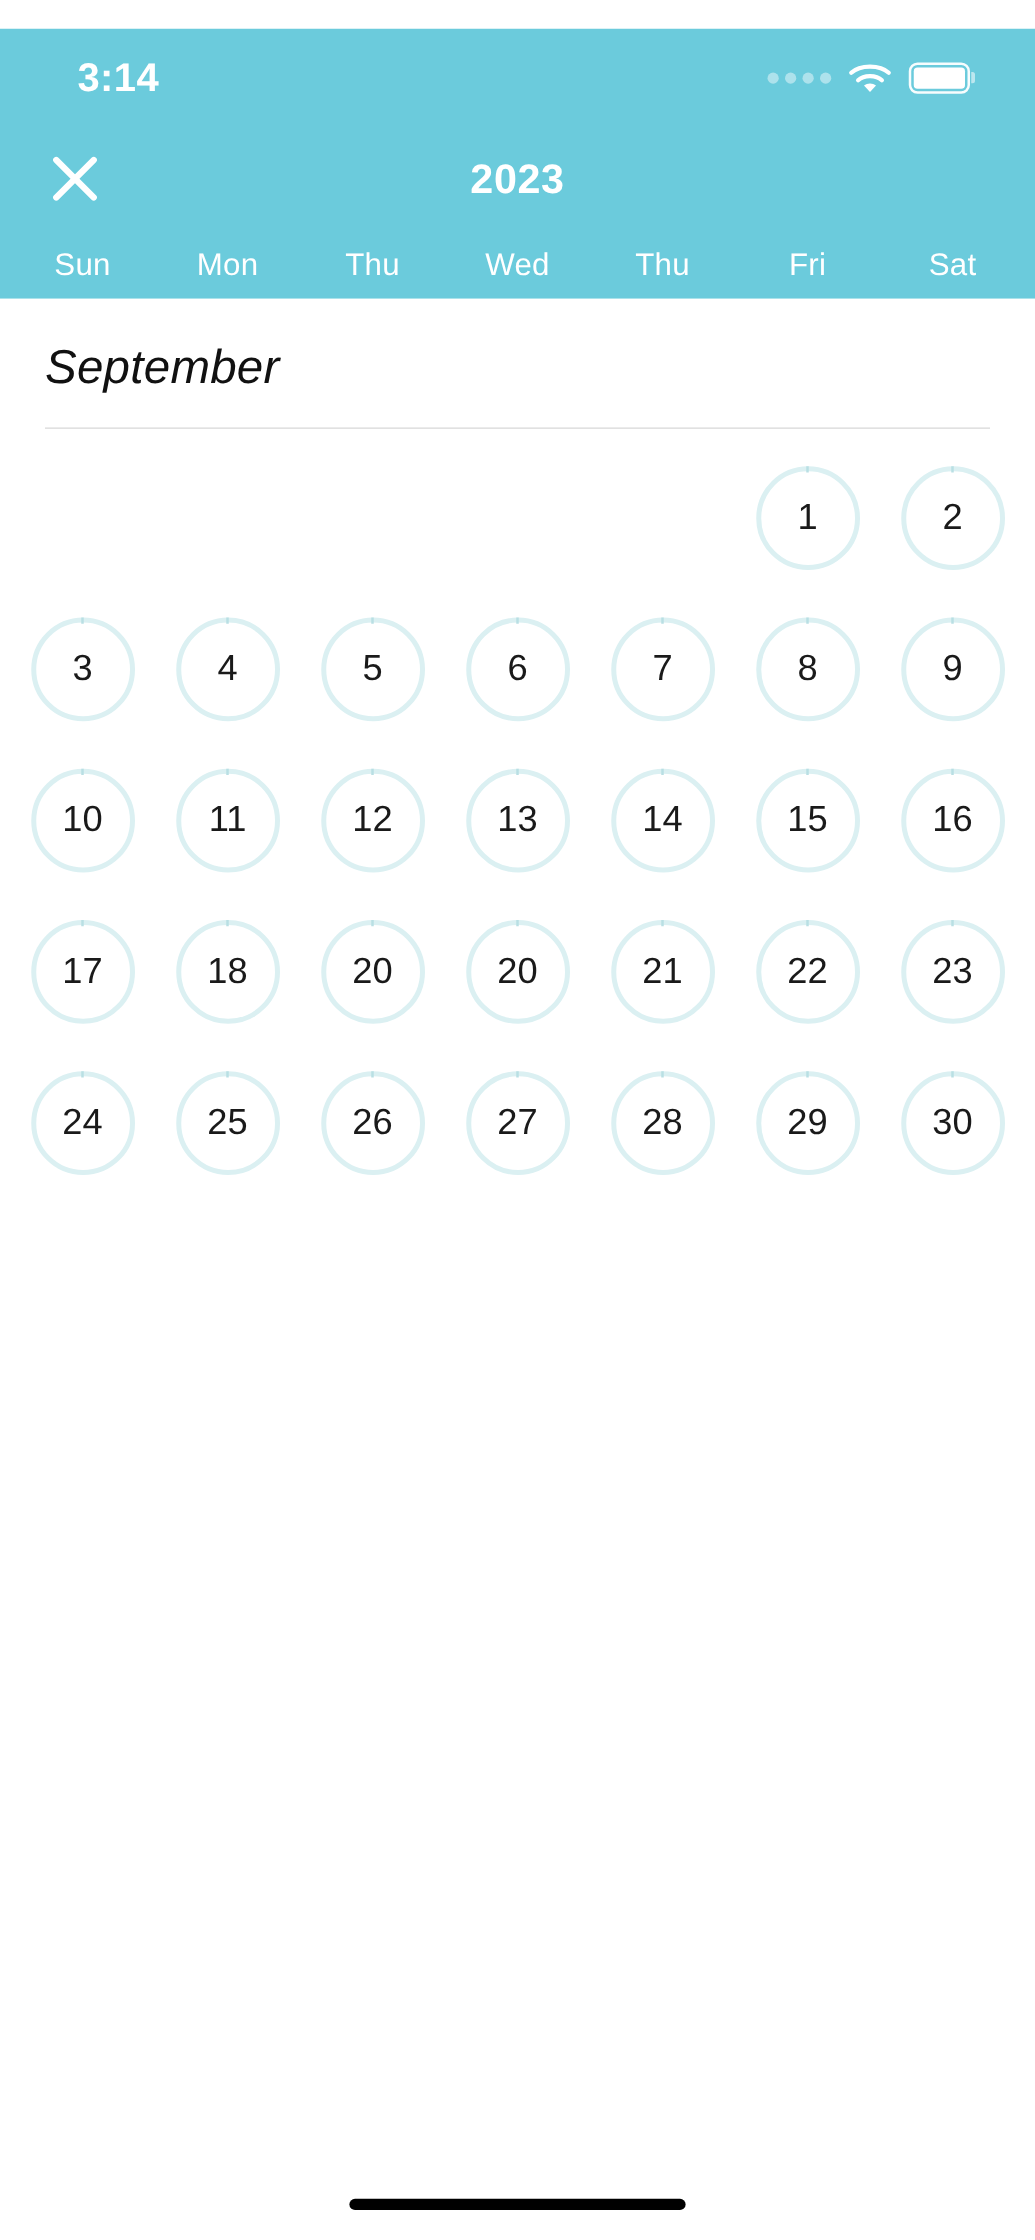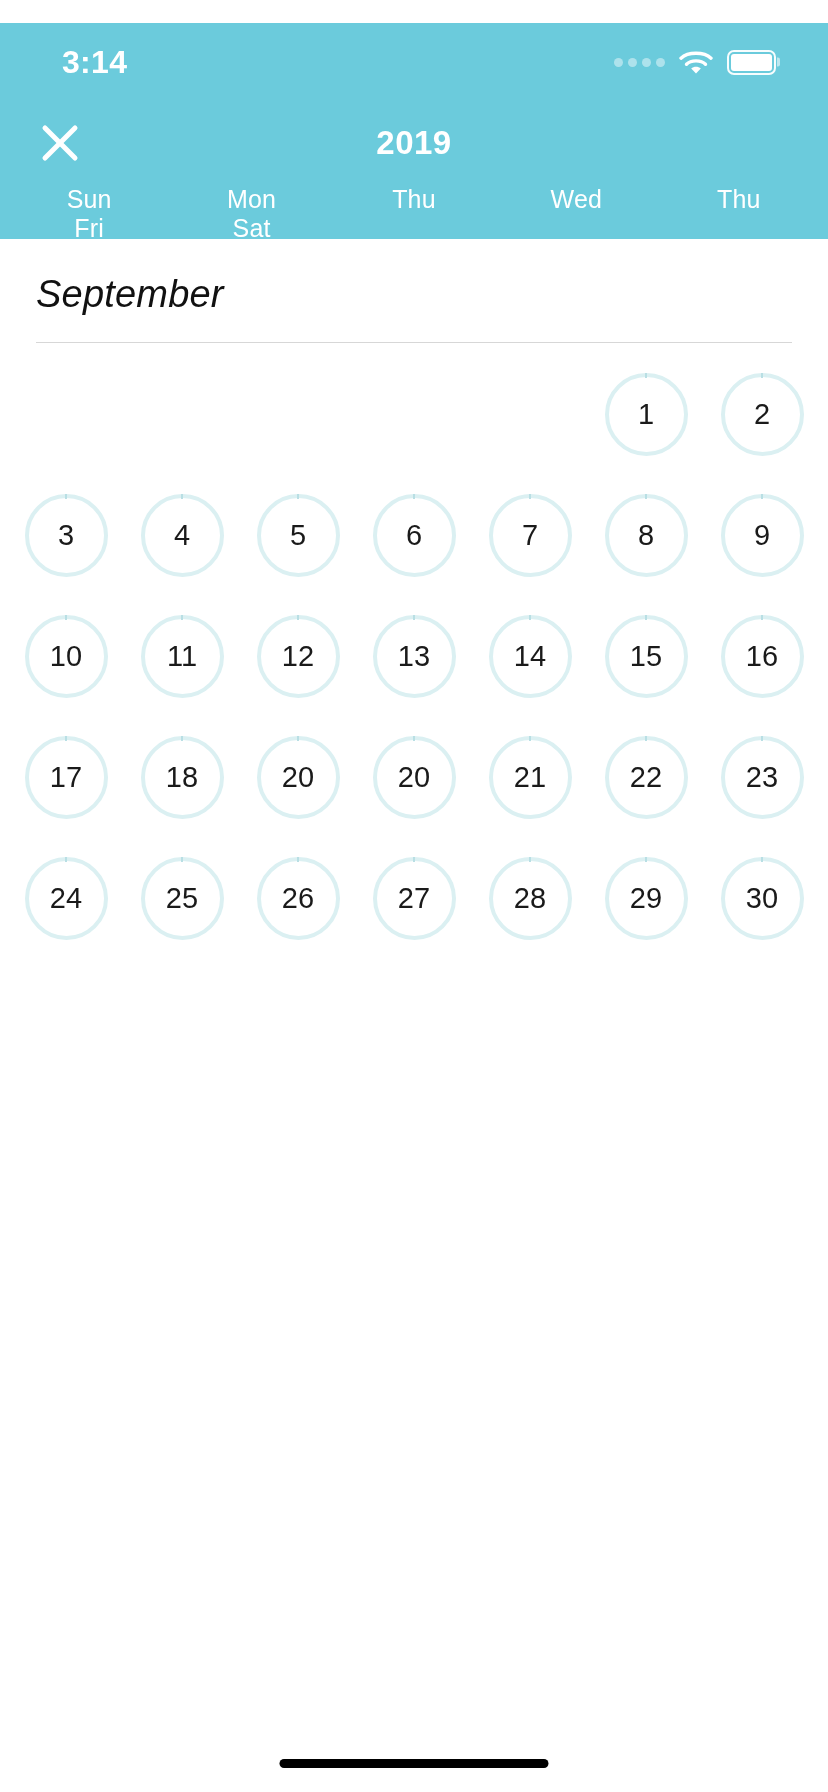--- a/index.html
+++ b/index.html
@@ -98,21 +98,21 @@
     color:#ffffff;
     font-size:33px;
     font-weight:bold;
     letter-spacing:0.5px;
   }
 
   
   .weekdays {
     height:54px;
     display:grid;
-    grid-template-columns:repeat(5,1fr);
+    grid-template-columns:repeat(7,1fr);
     align-items:center;
     padding:0 8px;
   }
   .weekday {
     text-align:center;
     color:#ffffff;
     font-size:25px;
     font-weight:400;
     letter-spacing:0.2px;
   }
@@ -214,21 +214,21 @@
       </div>
     </div>
 
     <div class="navrow">
       <div class="close-btn">
         <svg width="44" height="44" viewBox="0 0 44 44">
           <line x1="7" y1="7" x2="37" y2="37" stroke="#ffffff" stroke-width="5" stroke-linecap="round"></line>
           <line x1="37" y1="7" x2="7" y2="37" stroke="#ffffff" stroke-width="5" stroke-linecap="round"></line>
         </svg>
       </div>
-      <div class="year-title">2019</div>
+      <div class="year-title">2023</div>
     </div>
 
     <div class="weekdays">
       <div class="weekday">Sun</div>
       <div class="weekday">Mon</div>
       <div class="weekday">Thu</div>
       <div class="weekday">Wed</div>
       <div class="weekday">Thu</div>
       <div class="weekday">Fri</div>
       <div class="weekday">Sat</div>

